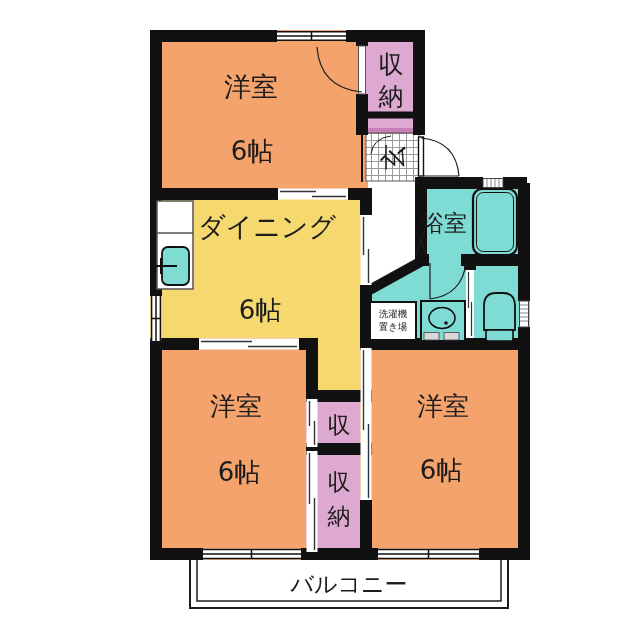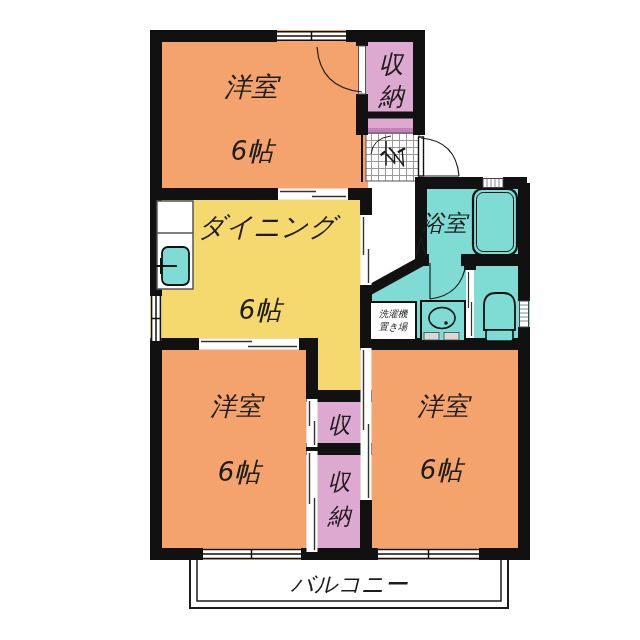--- a/index.html
+++ b/index.html
@@ -1,17 +1,17 @@
 <!DOCTYPE html>
 <html><head>
 <meta charset="utf-8">
 <style>
   html,body{margin:0;padding:0;background:#ffffff;}
   body{width:640px;height:640px;overflow:hidden;font-family:"DejaVu Sans",sans-serif;}
-  #stage{width:640px;height:568px;position:relative;background:#fff;font-style:italic;}
+  #stage{width:640px;height:568px;position:relative;background:#fff;}
   svg{display:block;}
   text{fill:#1c1c1c;font-family:"DejaVu Sans",sans-serif;font-weight:500;}
 </style>
 </head>
 <body>
 
 <div id="stage">
 <svg width="640" height="640" viewBox="0 0 640 640">
   <defs>
     <pattern id="genkan-hatch" width="7" height="7" patternUnits="userSpaceOnUse">

